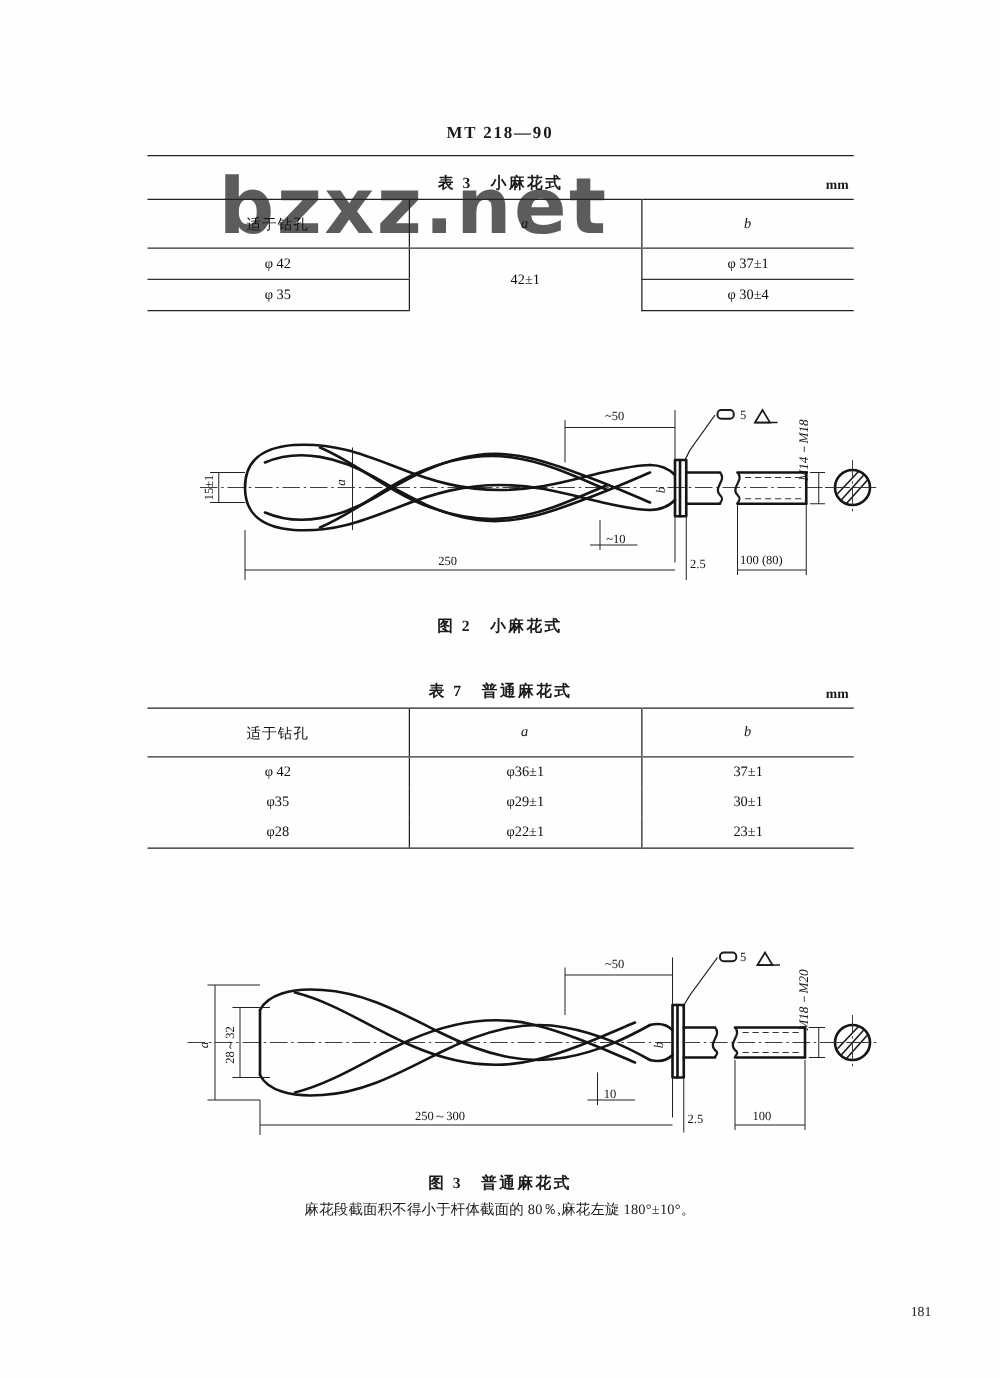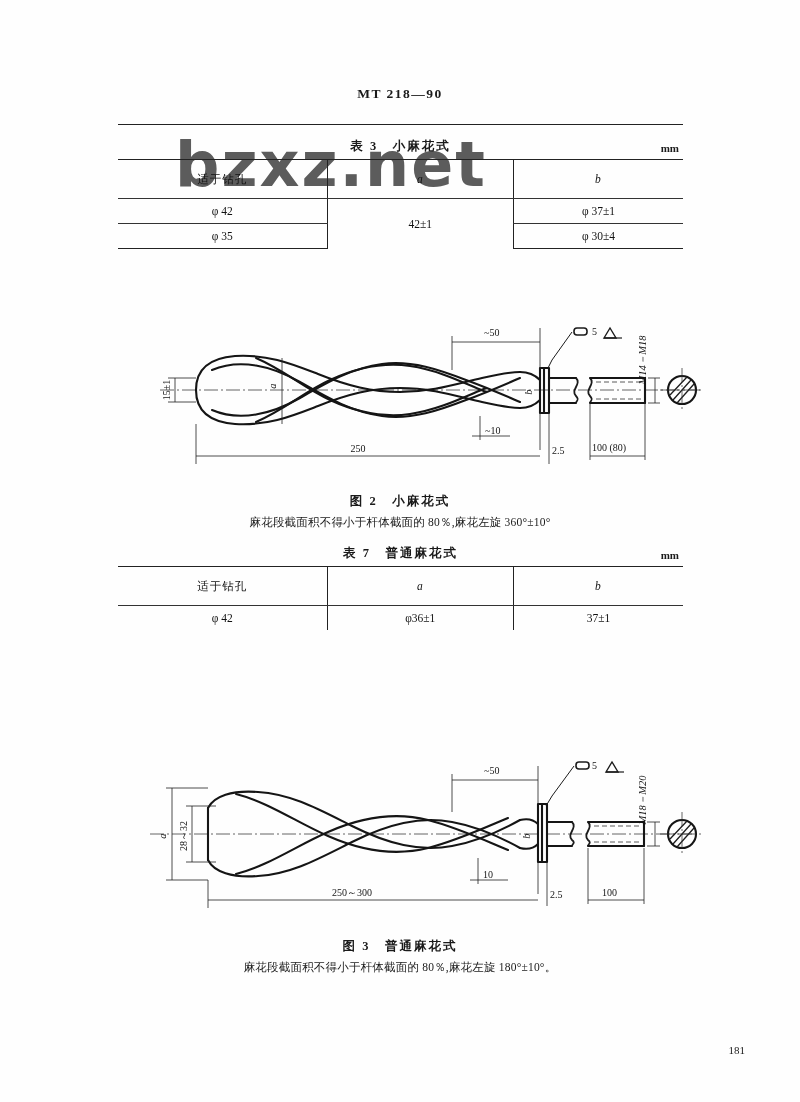--- a/index.html
+++ b/index.html
@@ -18,21 +18,21 @@
     position:absolute;left:175px;top:128px;
     font-family:"DejaVu Sans","Liberation Sans",sans-serif;
     font-weight:bold;font-size:62px;letter-spacing:2px;
     color:#404040;opacity:.85;
     user-select:none;pointer-events:none;
     z-index:1;
   }
 
   
   .doc-header{
-    position:absolute;top:86px;left:0;width:800px;
+    position:absolute;top:98px;left:0;width:800px;
     text-align:center;
     font-family:"Liberation Serif",serif;
     font-weight:bold;font-size:13.5px;letter-spacing:1.5px;
     z-index:3;
   }
   .header-rule{
     position:absolute;left:118px;top:124px;width:565px;height:0;
     border-top:1.6px solid #222;z-index:3;
   }
 
@@ -224,21 +224,20 @@
 
       <rect class="ln" style="stroke-width:1.6" x="574" y="20" width="13" height="7" rx="3"></rect>
       <text class="dtxt" x="592" y="27">5</text>
       <path class="ln" style="stroke-width:1.4" d="M604,30 L610,20 L616,30 Z"></path>
       <line class="ln" style="stroke-width:1.2" x1="604" y1="30" x2="622" y2="30"></line>
       <line class="ln" style="stroke-width:1" x1="572" y1="24" x2="552" y2="52"></line>
       <line class="ln" style="stroke-width:1" x1="552" y1="52" x2="548" y2="60"></line>
     </svg>
 
     <div class="fig-caption">图 2　小麻花式</div>
-    <div class="fig-note">麻花段截面积不得小于杆体截面的 80％,麻花左旋 360°±10°</div>
   </div>
 
   <div class="tbl-block" style="top:545px;">
     <div class="tbl-title">
       <span>表 7　普通麻花式</span>
       <span class="unit-label">mm</span>
     </div>
     <table class="std">
       <colgroup>
           <col style="width:37%">
@@ -249,20 +248,30 @@
         <tr class="hdr-row">
           <td class="top-b thin-b">适于钻孔</td>
           <td class="top-b thin-b vl ital">a</td>
           <td class="top-b thin-b vl ital">b</td>
         </tr>
         <tr class="body-row">
           <td>φ 42</td>
           <td class="vl">φ36±1</td>
           <td class="vl">37±1</td>
         </tr>
+        <tr class="body-row">
+          <td>φ35</td>
+          <td class="vl">φ29±1</td>
+          <td class="vl">30±1</td>
+        </tr>
+        <tr class="body-row">
+          <td class="bot-b">φ28</td>
+          <td class="bot-b vl">φ22±1</td>
+          <td class="bot-b vl">23±1</td>
+        </tr>
       </tbody>
     </table>
   </div>
 
   <div class="figure" style="top:748px;">
     <svg width="800" height="190" viewBox="0 0 800 190">
 
       <line class="ctr" x1="150" y1="86" x2="700" y2="86"></line>
 
       <path class="body-ln" d="M208,60 C214,48 232,42 258,44 C292,46 320,62 352,78

